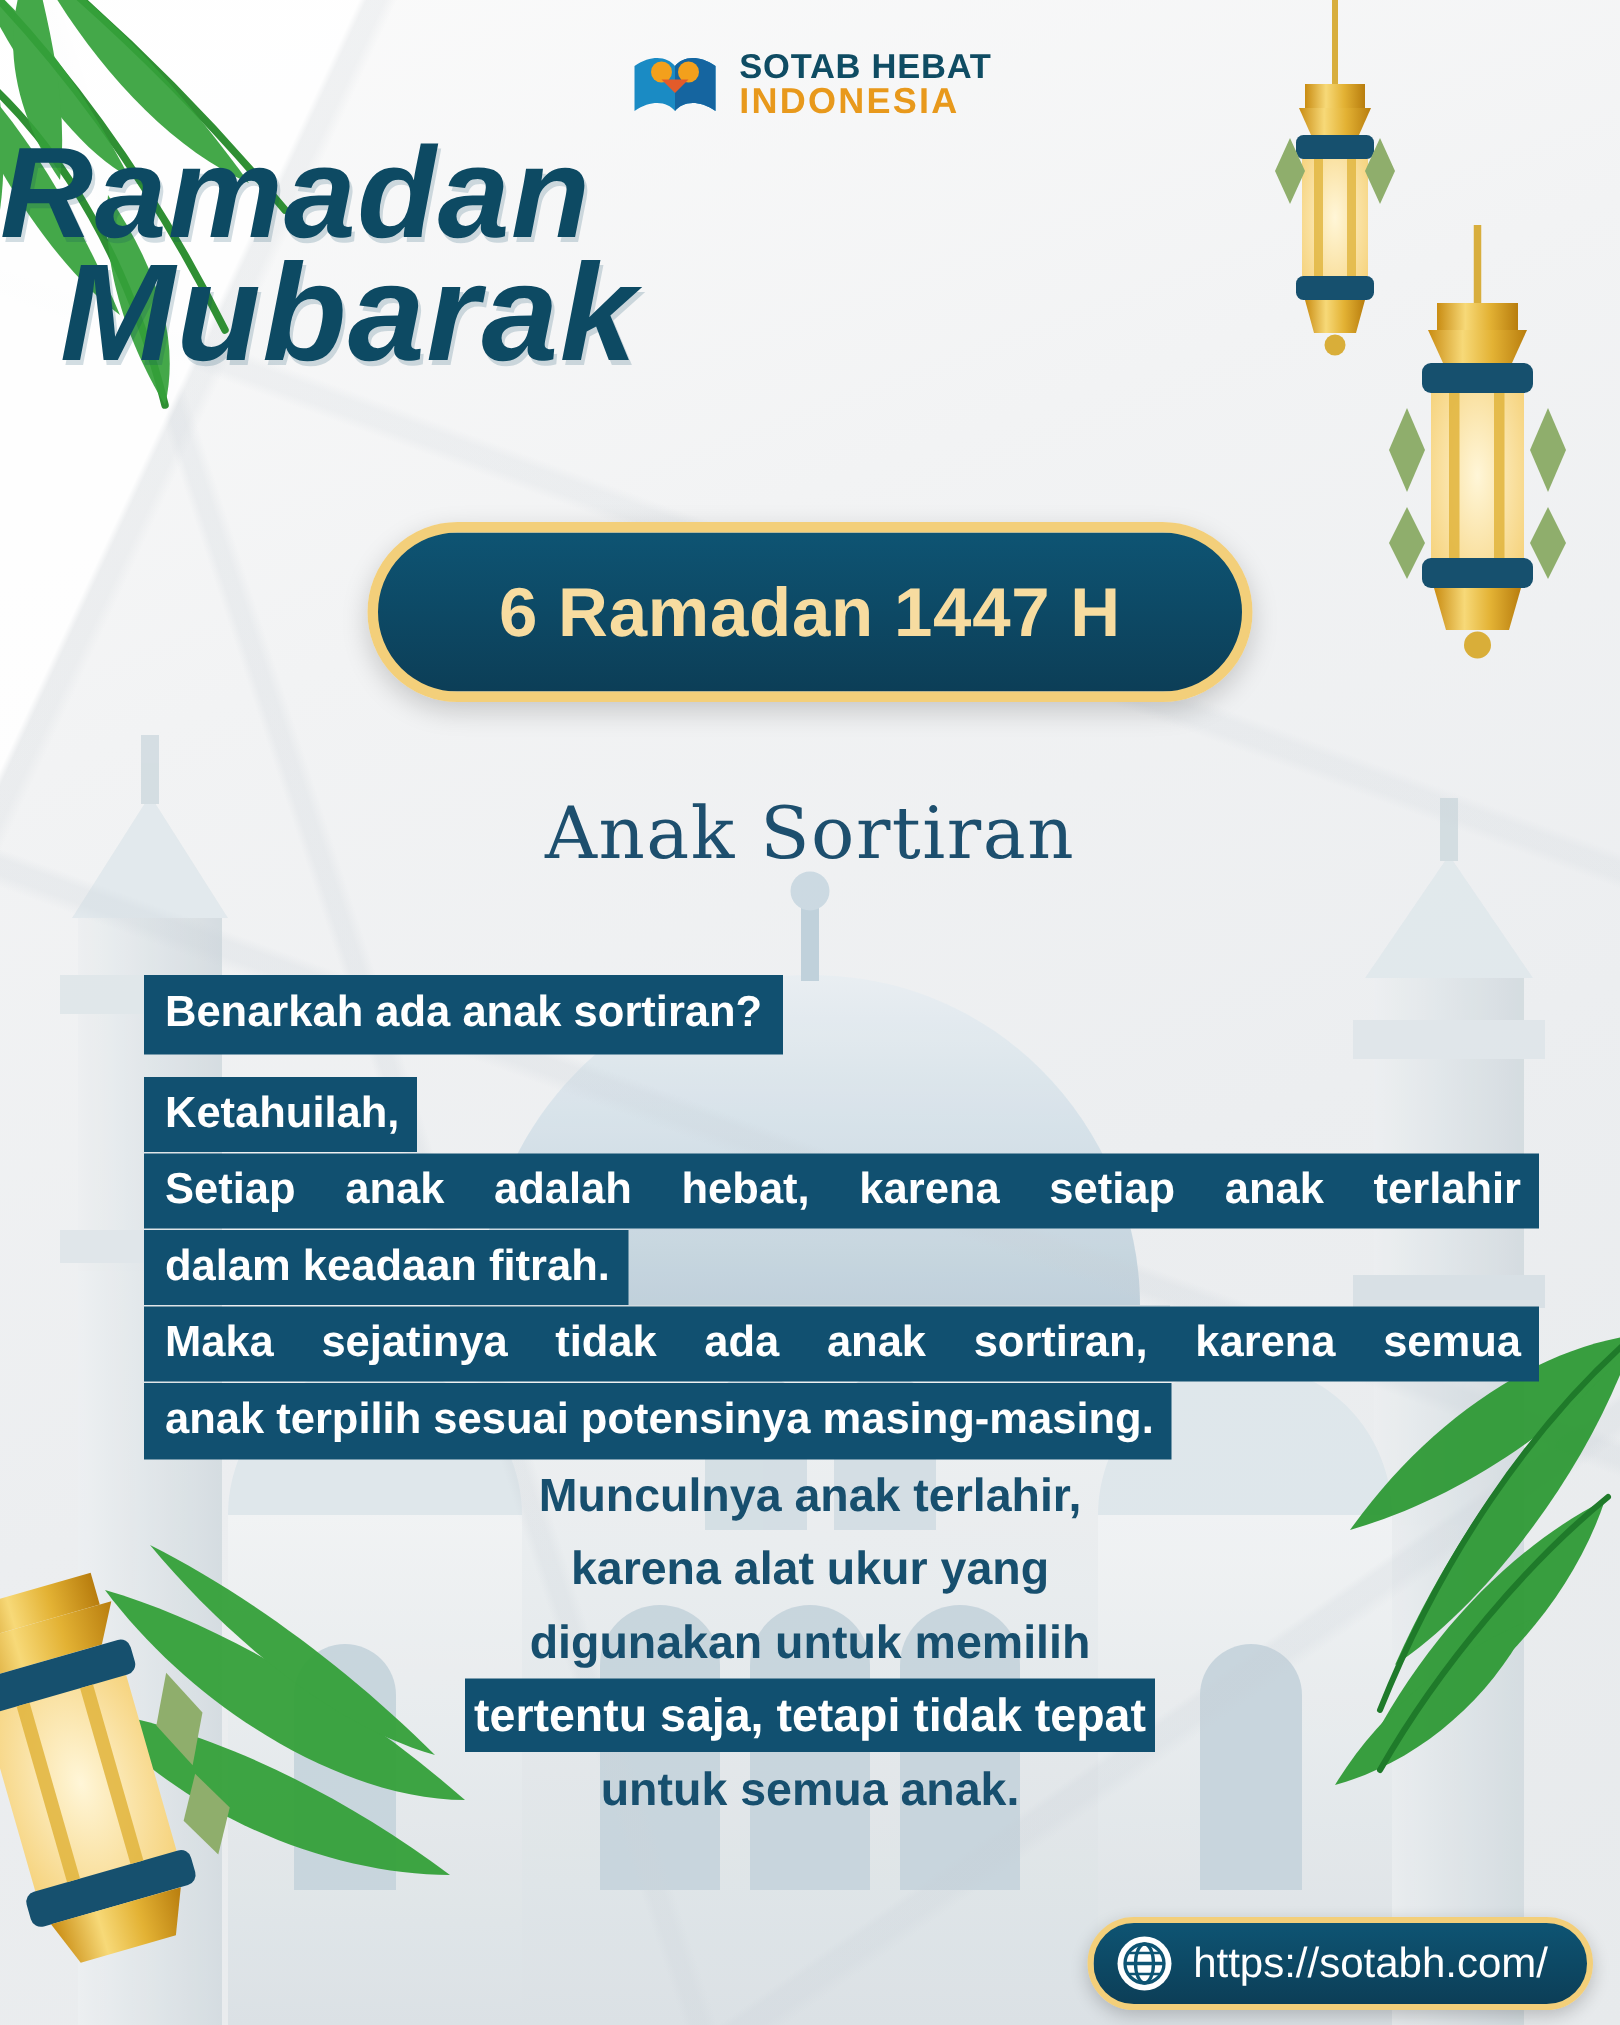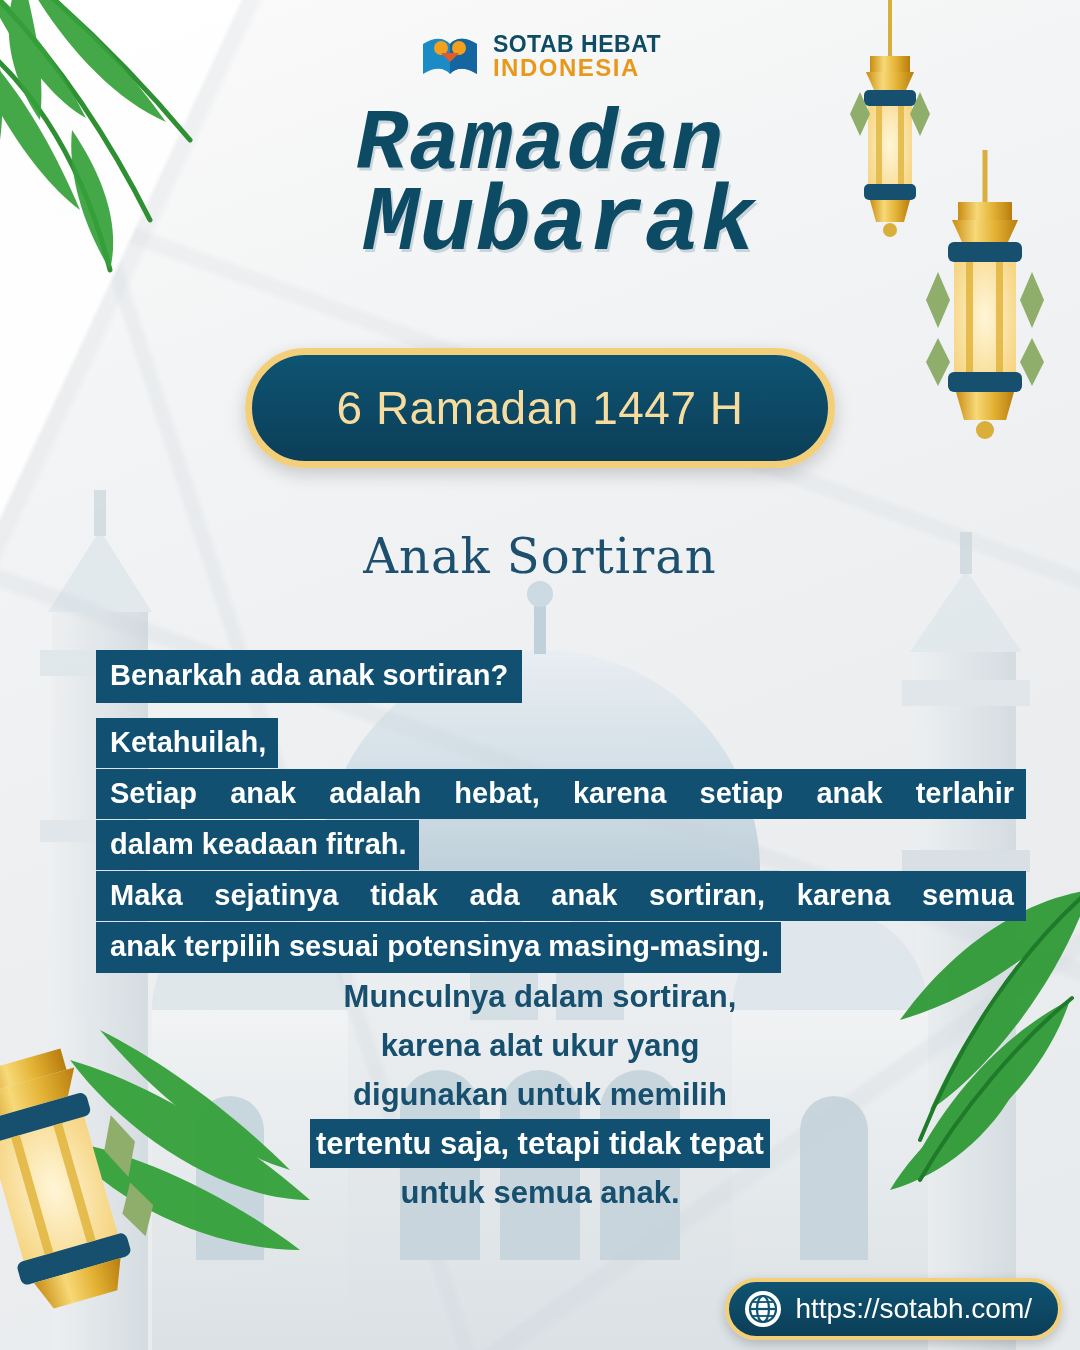--- a/index.html
+++ b/index.html
@@ -66,25 +66,25 @@
   .logo-line2 {
     font-size: 24px;
     font-weight: bold;
     color: #e8991c;
     letter-spacing: 1.5px;
   }
 
   
   .script-title {
     position: absolute;
-    top: 96px;
+    top: 80px;
     left: 0; right: 0;
-    text-align: center;
+    text-align: left;
     color: #0d4a63;
-    font-family: Liberation Mono, monospace;
+    font-family: Liberation Sans, sans-serif;
     font-style: italic;
     pointer-events: none;
   }
   .script-line1 {
     font-size: 86px;
     font-weight: bold;
     letter-spacing: 1px;
     text-shadow: 2px 3px 0 rgba(13,74,99,0.18);
   }
   .script-line2 {
@@ -107,21 +107,21 @@
     border-radius: 60px;
     background: linear-gradient(180deg, #0e5473 0%, #0c3e57 100%);
     border: 7px solid #f3cf7a;
     display: flex;
     align-items: center;
     justify-content: center;
     box-shadow: 0 6px 18px rgba(0,0,0,0.18);
   }
   .date-pill span {
     font-size: 46px;
-    font-weight: normal;
+    font-weight: bold;
     color: #f7dca0;
     letter-spacing: 0.5px;
   }
 
   
   .subtitle {
     position: absolute;
     top: 528px;
     left: 0; right: 0;
     text-align: center;
@@ -416,21 +416,21 @@
 
   <div class="body-block">
     <div class="ln">Ketahuilah,</div>
     <div class="ln w-full justify">Setiap anak adalah hebat, karena setiap anak terlahir</div>
     <div class="ln">dalam keadaan fitrah.</div>
     <div class="ln w-full justify">Maka sejatinya tidak ada anak sortiran, karena semua</div>
     <div class="ln">anak terpilih sesuai potensinya masing-masing.</div>
   </div>
 
   <div class="closing">
-    <div><span class="cl">Munculnya dalam sortiran,</span></div>
+    <div><span class="cl">Munculnya anak terlahir,</span></div>
     <div><span class="cl">karena alat ukur yang</span></div>
     <div><span class="cl">digunakan untuk memilih</span></div>
     <div><span class="cl hl">tertentu saja, tetapi tidak tepat</span></div>
     <div><span class="cl">untuk semua anak.</span></div>
   </div>
 
   <div class="site-pill">
     <span class="globe">
       <svg width="30" height="30" viewBox="0 0 30 30">
         <circle cx="15" cy="15" r="13" fill="none" stroke="#0e5473" stroke-width="2.2"></circle>

